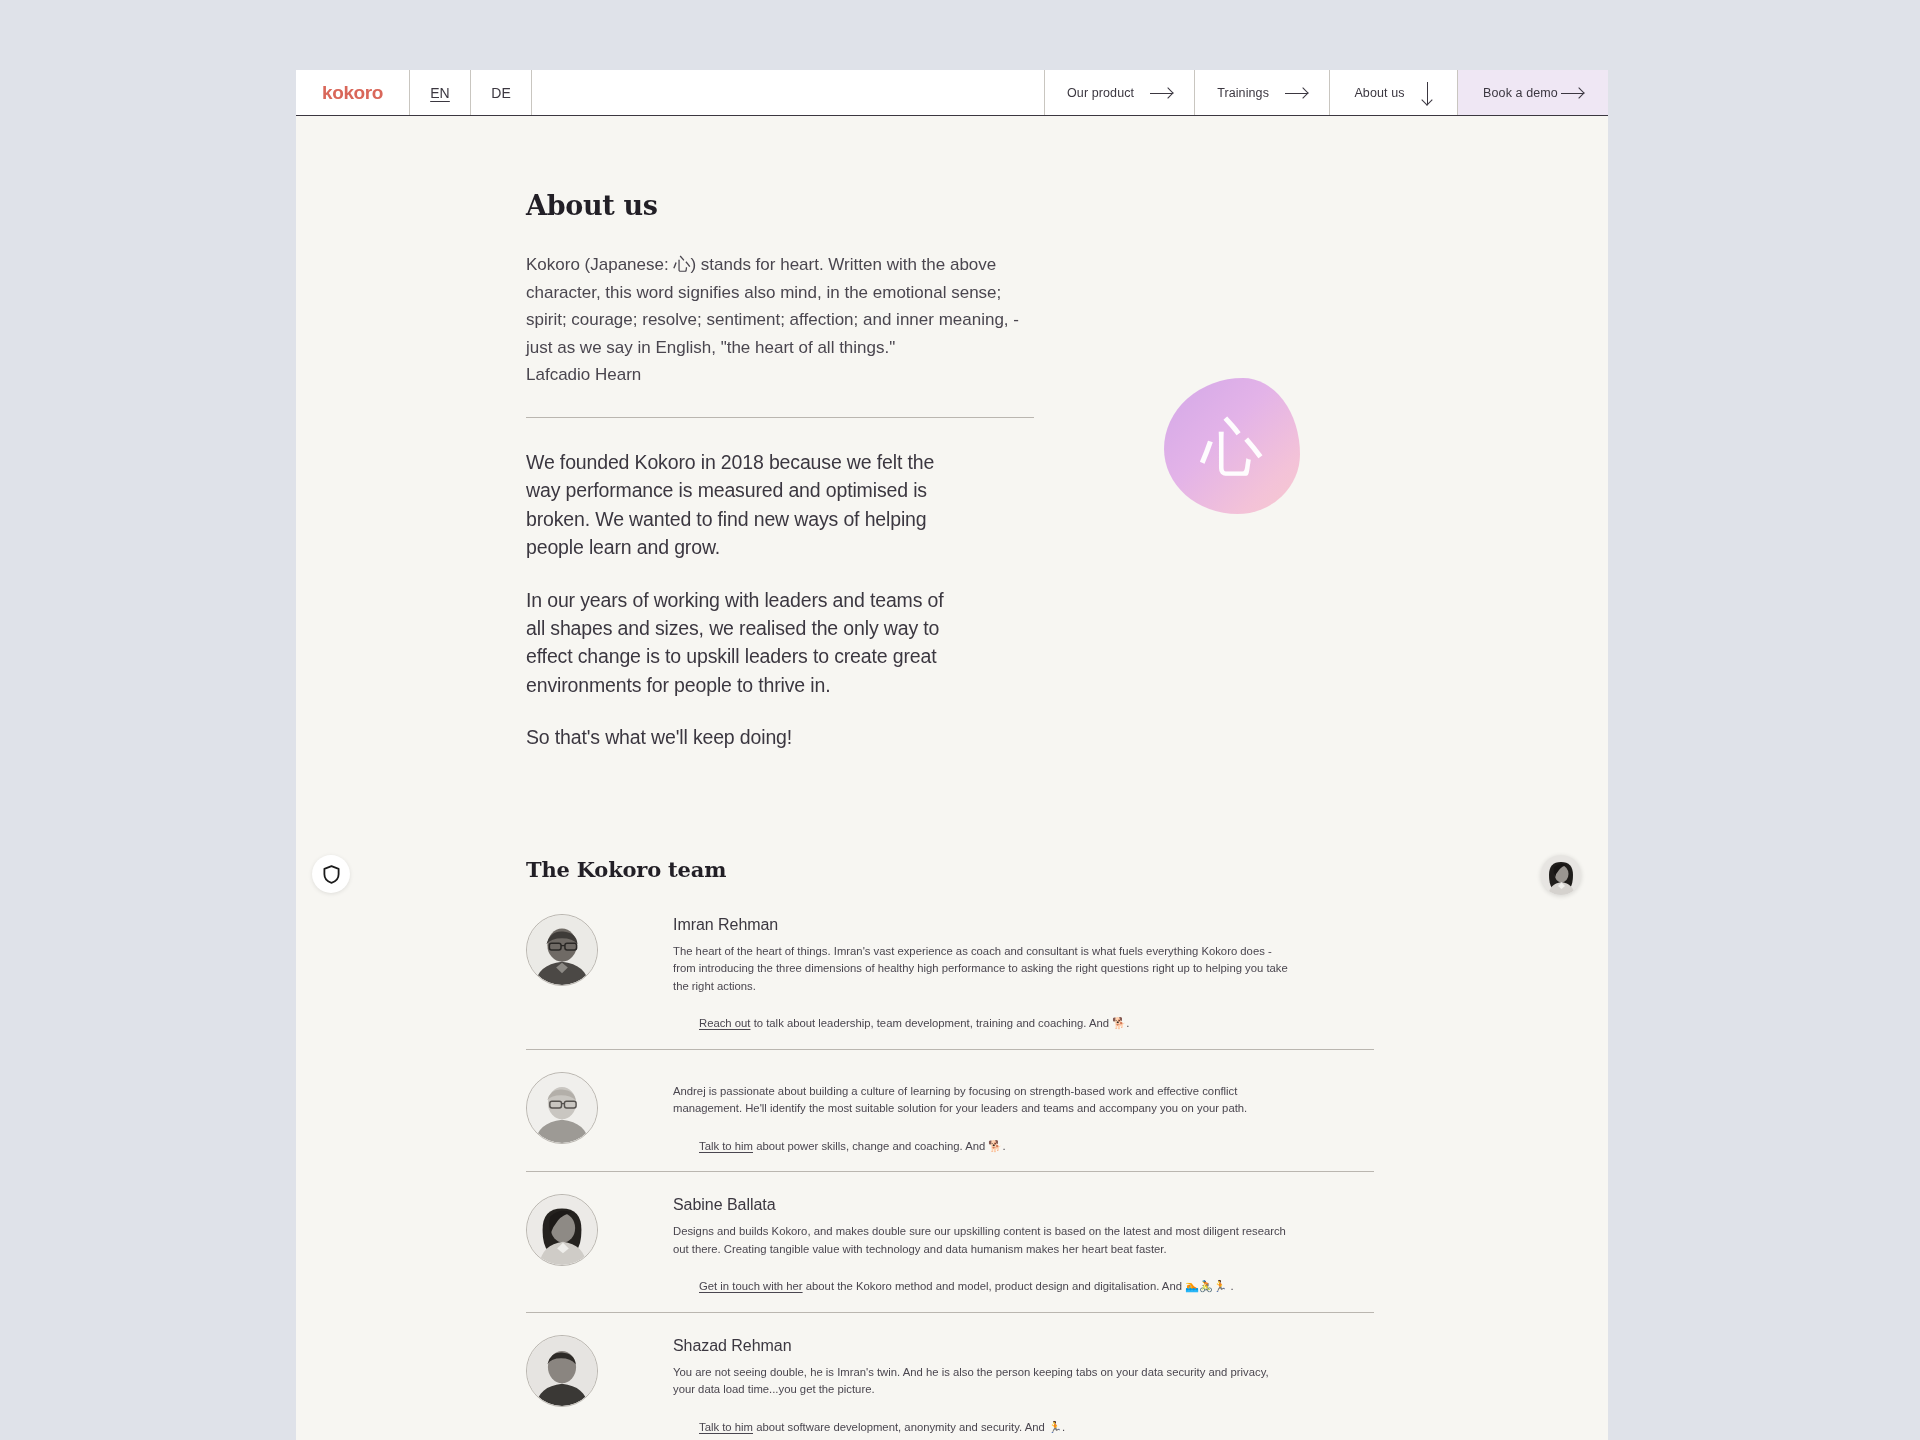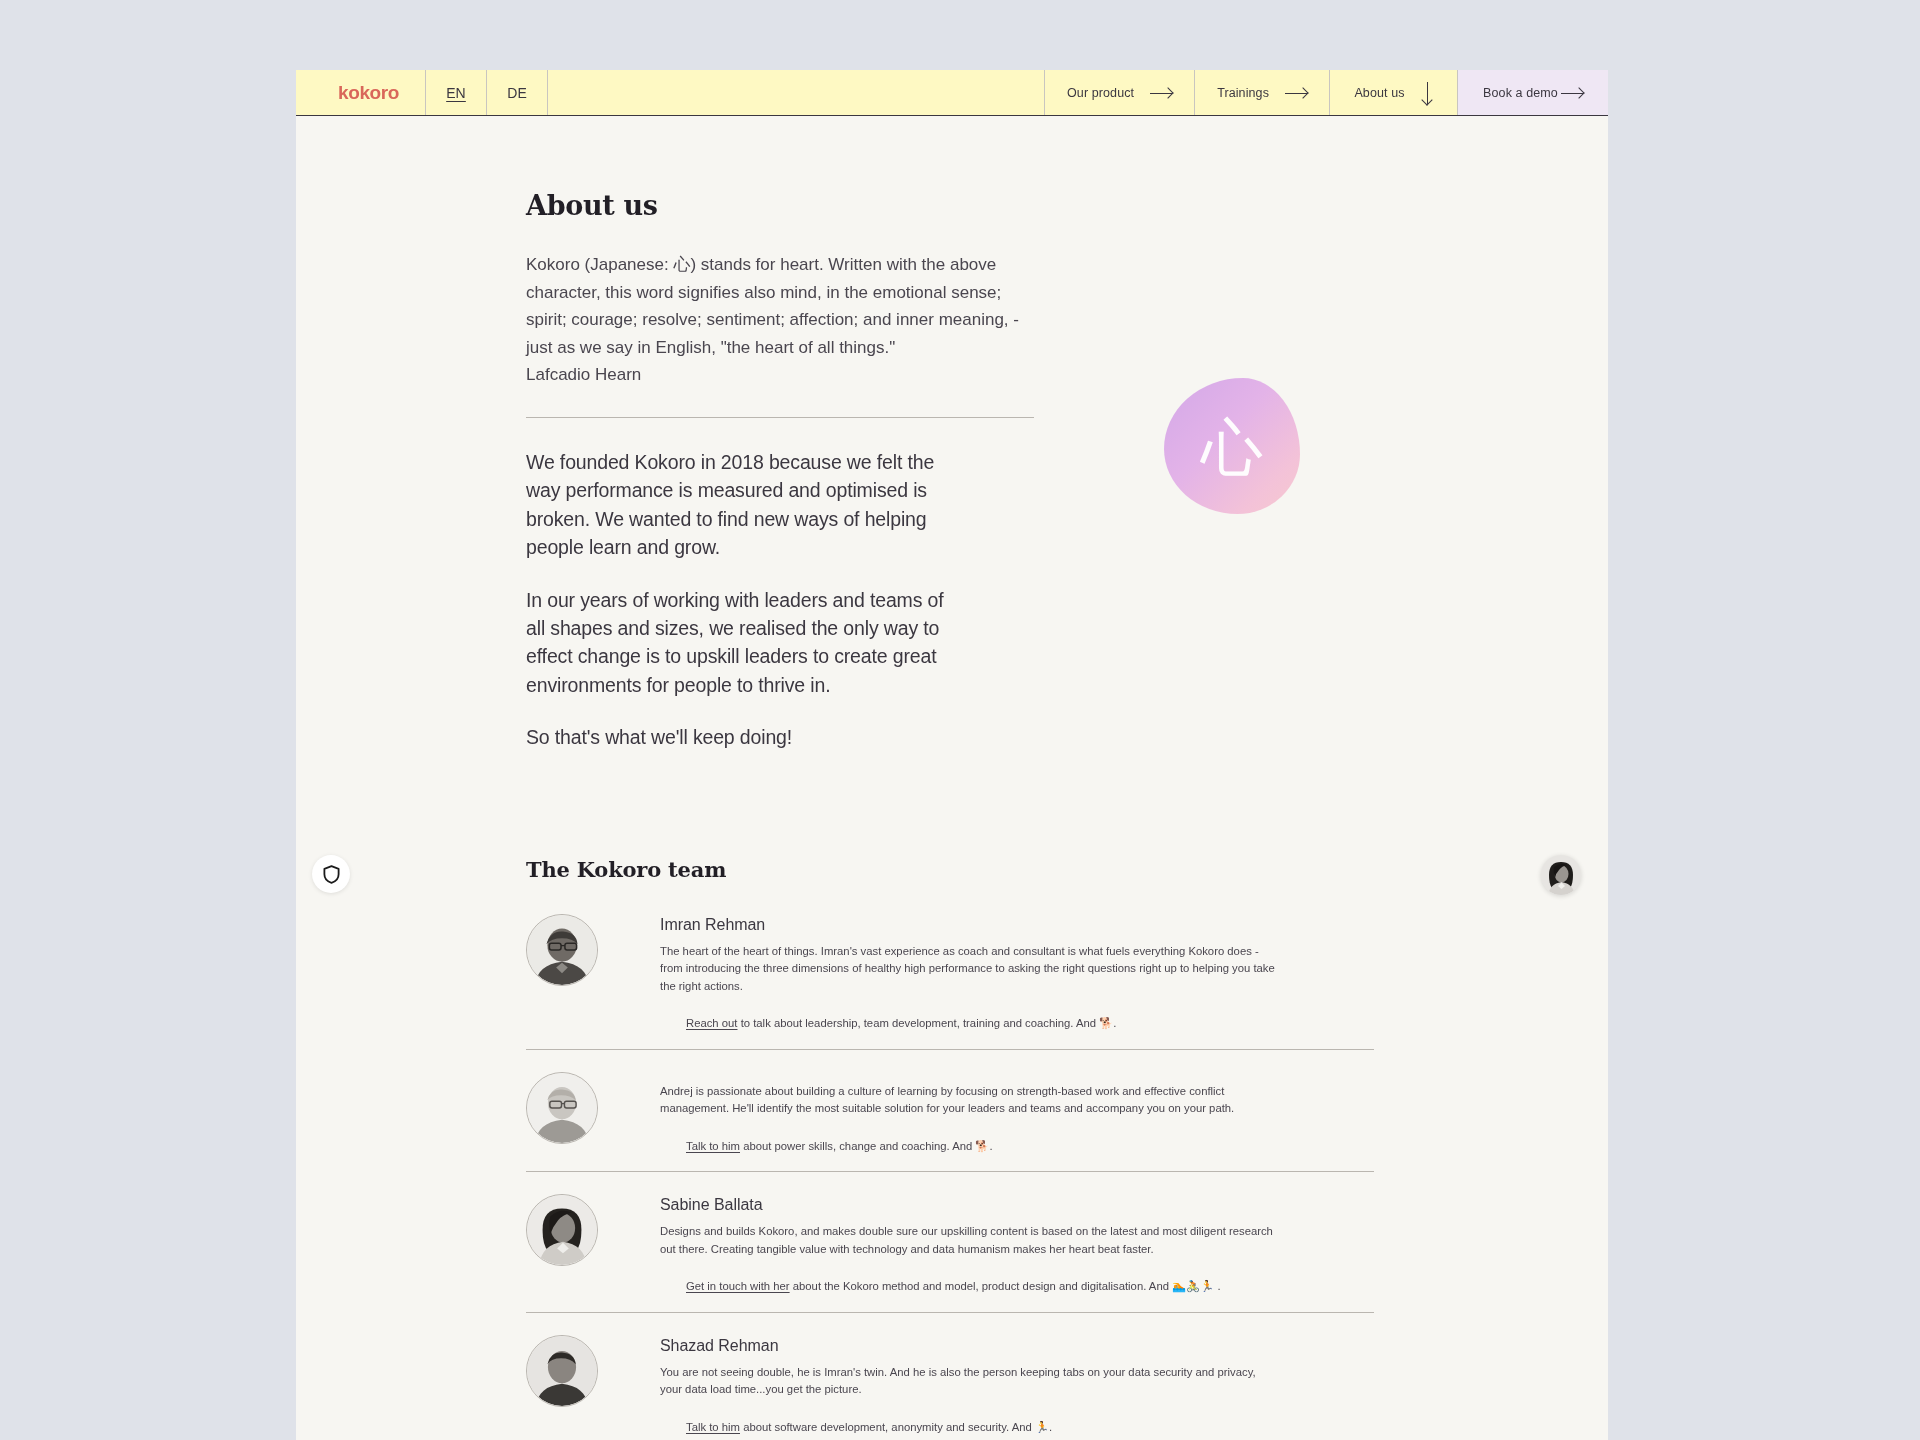--- a/index.html
+++ b/index.html
@@ -28,25 +28,24 @@
     background: #f7f6f2;
   }
 
   
   .navbar {
     position: absolute;
     left: 296px;
     top: 70px;
     width: 1312px;
     height: 46px;
-    background: #fef9c3;
+    background: #ffffff;
     border-bottom: 1.5px solid #3b3740;
     display: flex;
     align-items: stretch;
-    padding-left: 16px;
   }
 
   .nav-cell {
     display: flex;
     align-items: center;
     justify-content: center;
     border-right: 1px solid #c9c6c0;
     font-size: 12.5px;
     color: #3b3740;
     white-space: nowrap;
@@ -211,21 +210,21 @@
   }
 
   .team-list {
     margin-top: 16px;
     width: 848px;
   }
 
   .team-member {
     display: flex;
     align-items: flex-start;
-    gap: 0;
+    gap: 13px;
     padding: 22px 0 16px 0;
     border-bottom: 1px solid #bab6b0;
   }
   .team-member:first-child { padding-top: 16px; }
 
   .avatar {
     flex: 0 0 auto;
     width: 72px;
     height: 72px;
     border-radius: 50%;

